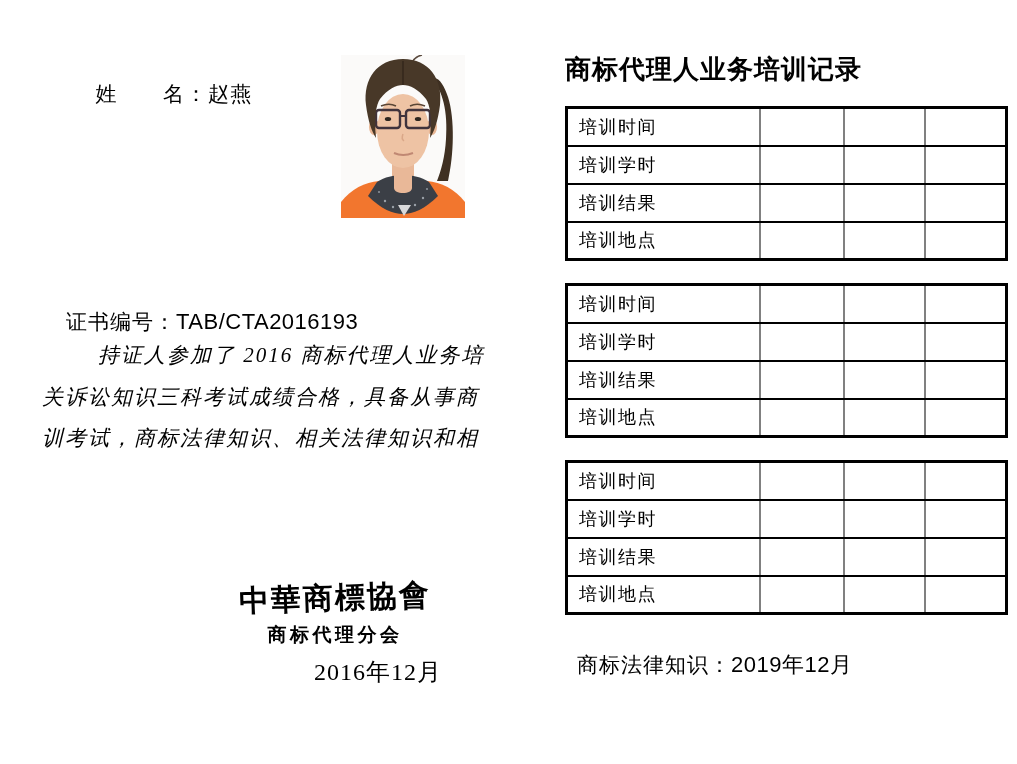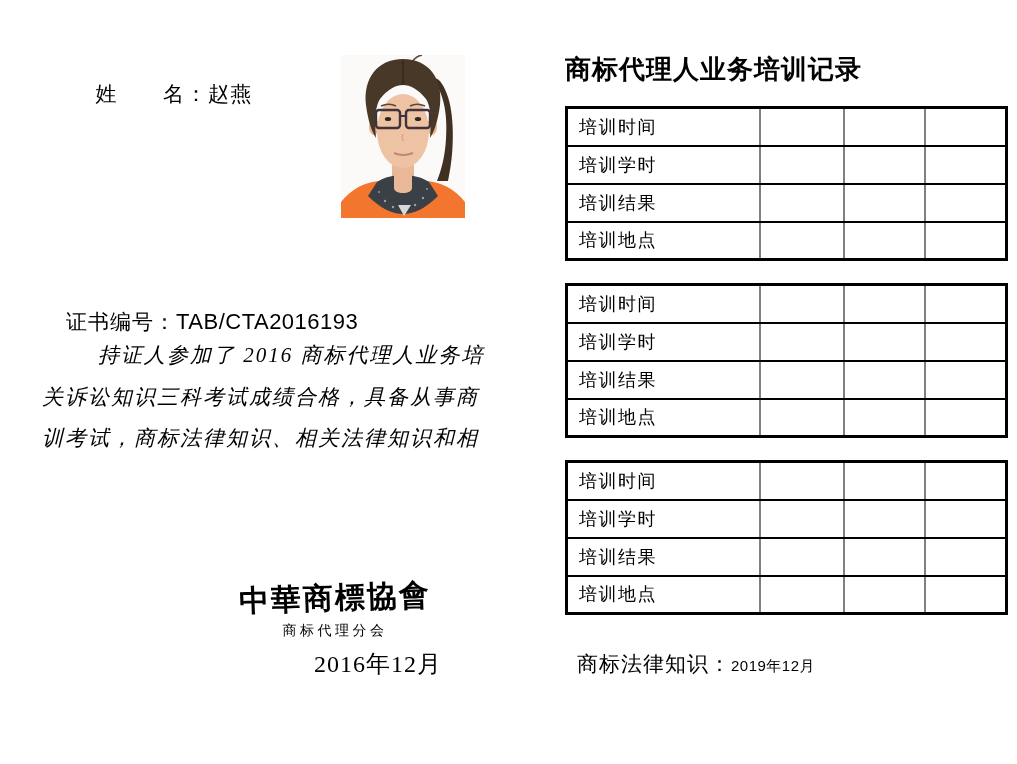--- a/index.html
+++ b/index.html
@@ -44,24 +44,25 @@
   .seal-script {
     font-size: 30px;
     font-weight: 700;
     letter-spacing: 2px;
     transform: rotate(-2deg);
     font-family: "DejaVu Serif", cursive, serif;
     white-space: nowrap;
   }
   .seal-branch {
     margin-top: 3px;
-    font-size: 14px;
+    font-size: 19px;
     letter-spacing: 3.5px;
     font-family: "Liberation Sans", "DejaVu Sans", sans-serif;
     white-space: nowrap;
+    font-weight: bold;
   }
   .seal-date {
     margin-top: 8px;
     font-size: 24px;
     letter-spacing: 1px;
     font-family: "Liberation Serif", "DejaVu Serif", serif;
     white-space: nowrap;
     text-align: right;
   }
 
@@ -97,21 +98,21 @@
     letter-spacing: 1.5px;
     padding-left: 11px;
     white-space: nowrap;
   }
   .col-label { width: 193px; }
   .col-d1 { width: 84px; }
   .col-d2 { width: 81px; }
   .col-d3 { width: 82px; }
 
   .validity-line { font-size: 21px; letter-spacing: 1px; white-space: nowrap; }
-  .validity-line .latin-sans { font-size: 15px; }
+  .validity-line .latin-sans { font-size: 22px; }
 </style>
 </head>
 <body>
 
 <div class="canvas">
 
   <div class="abs" style="left:55px; top:55px;">
     <span class="field-line">
       <span>姓　　名：</span><span>赵燕</span>
     </span>

